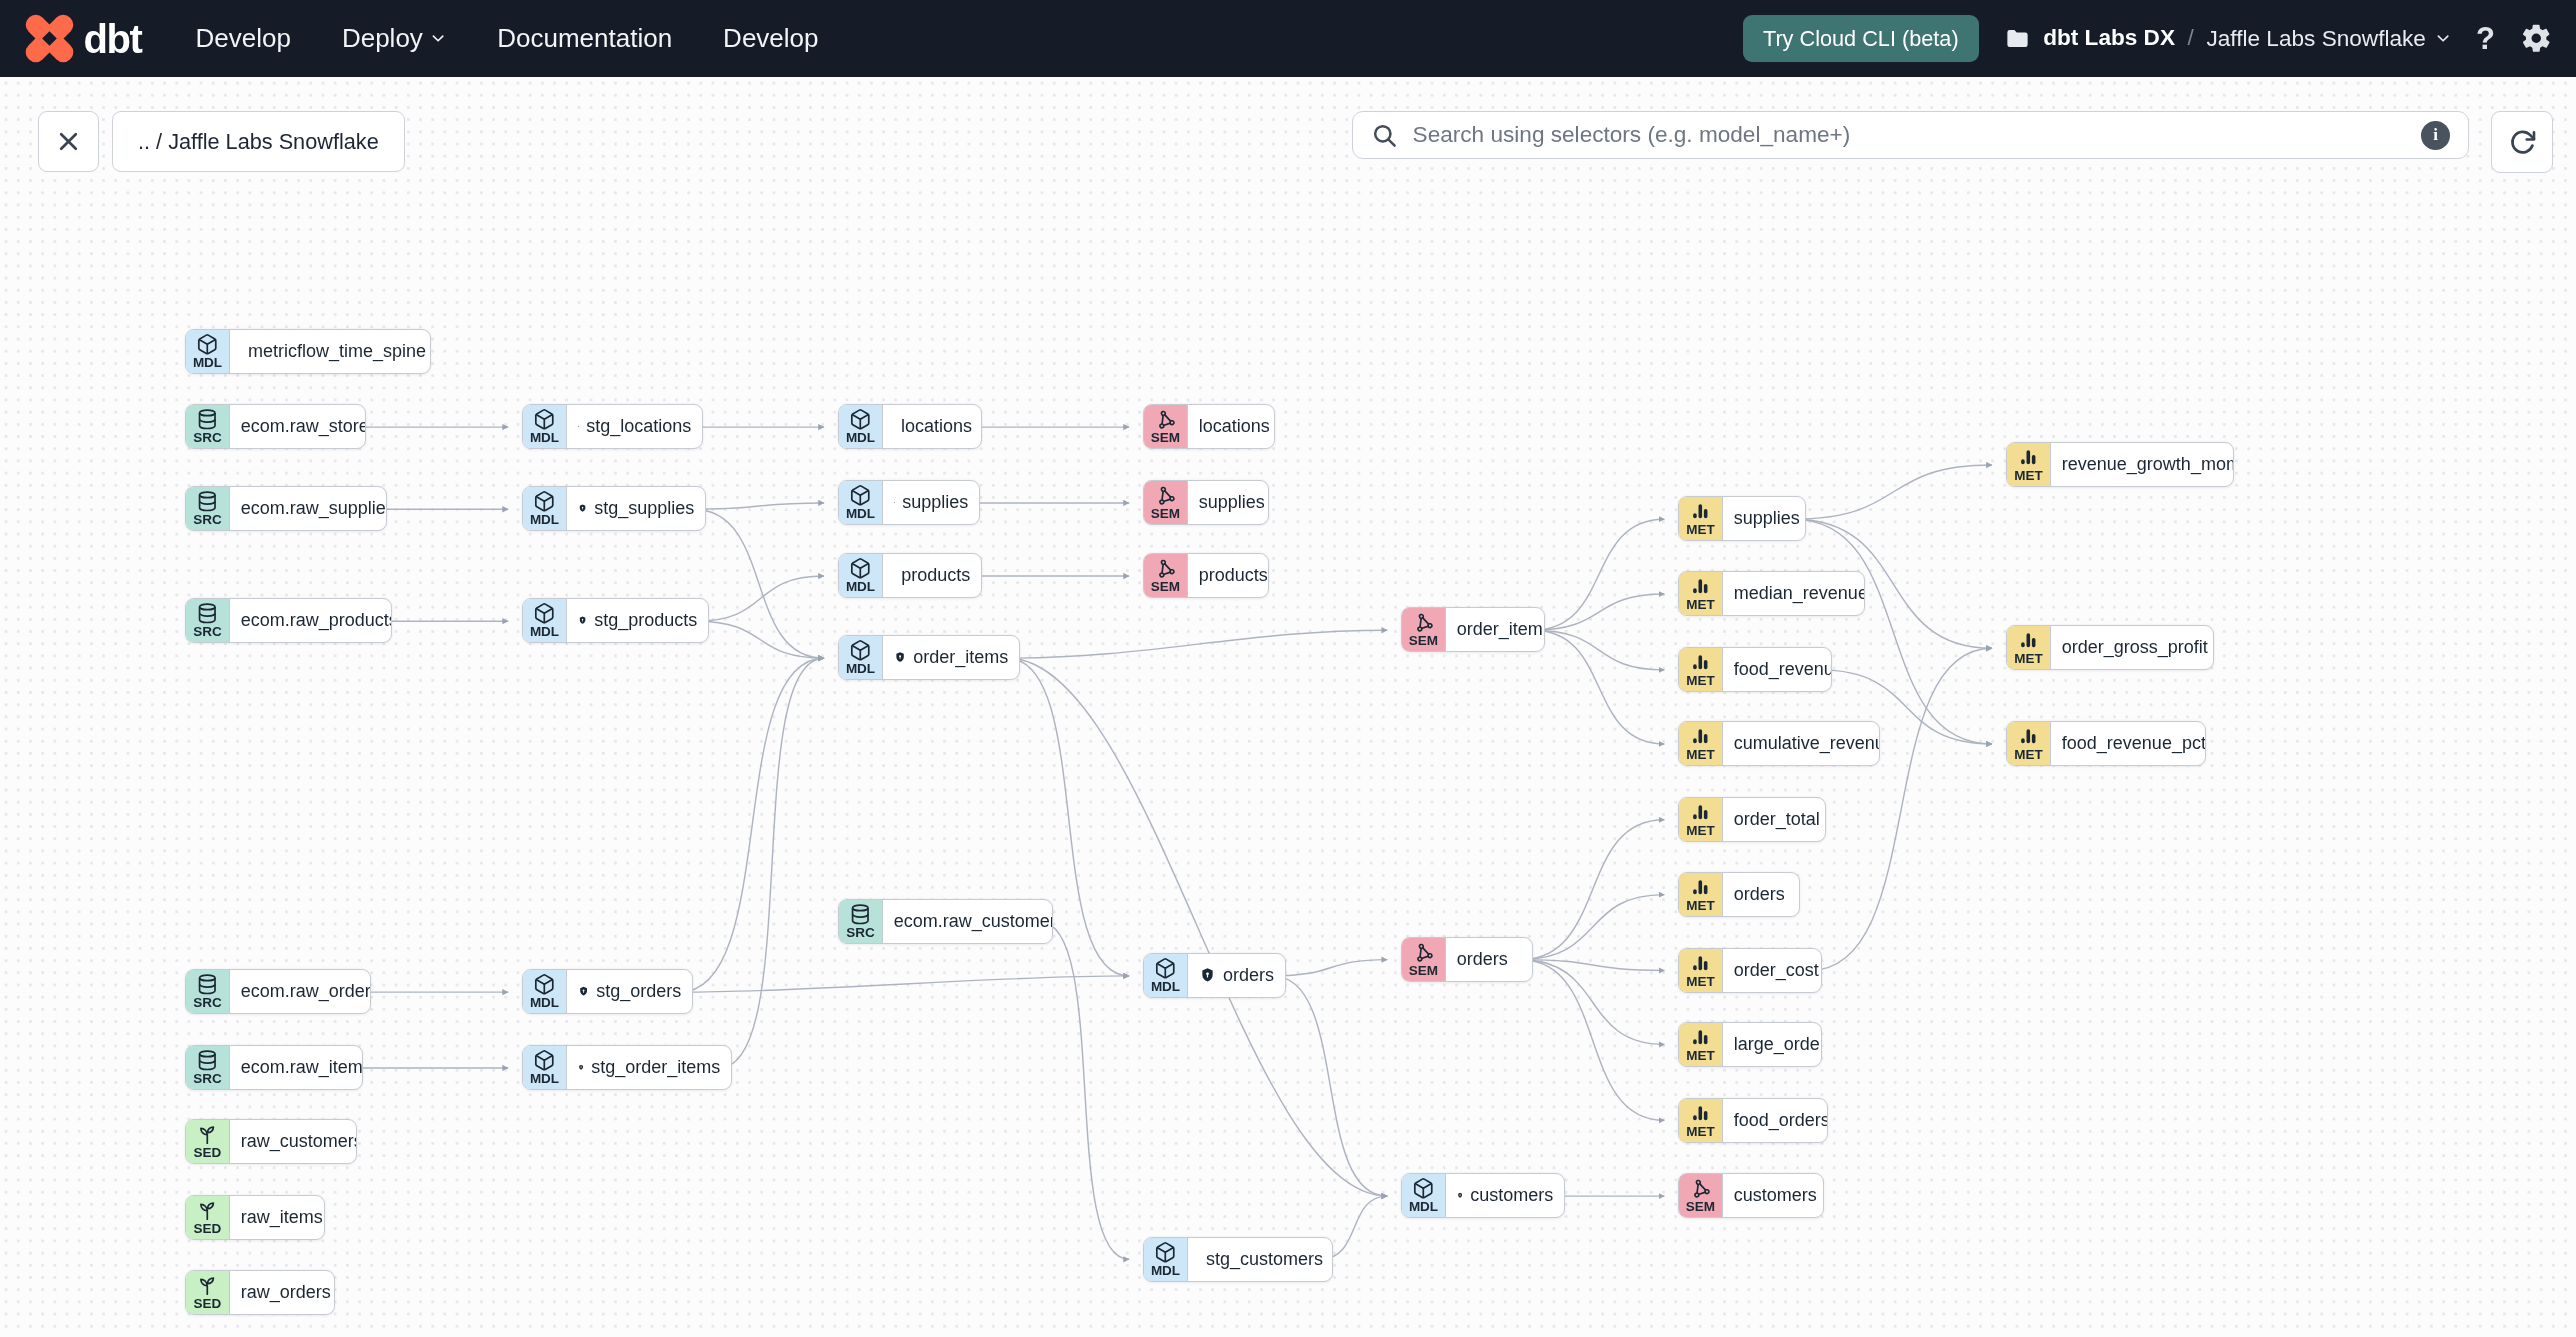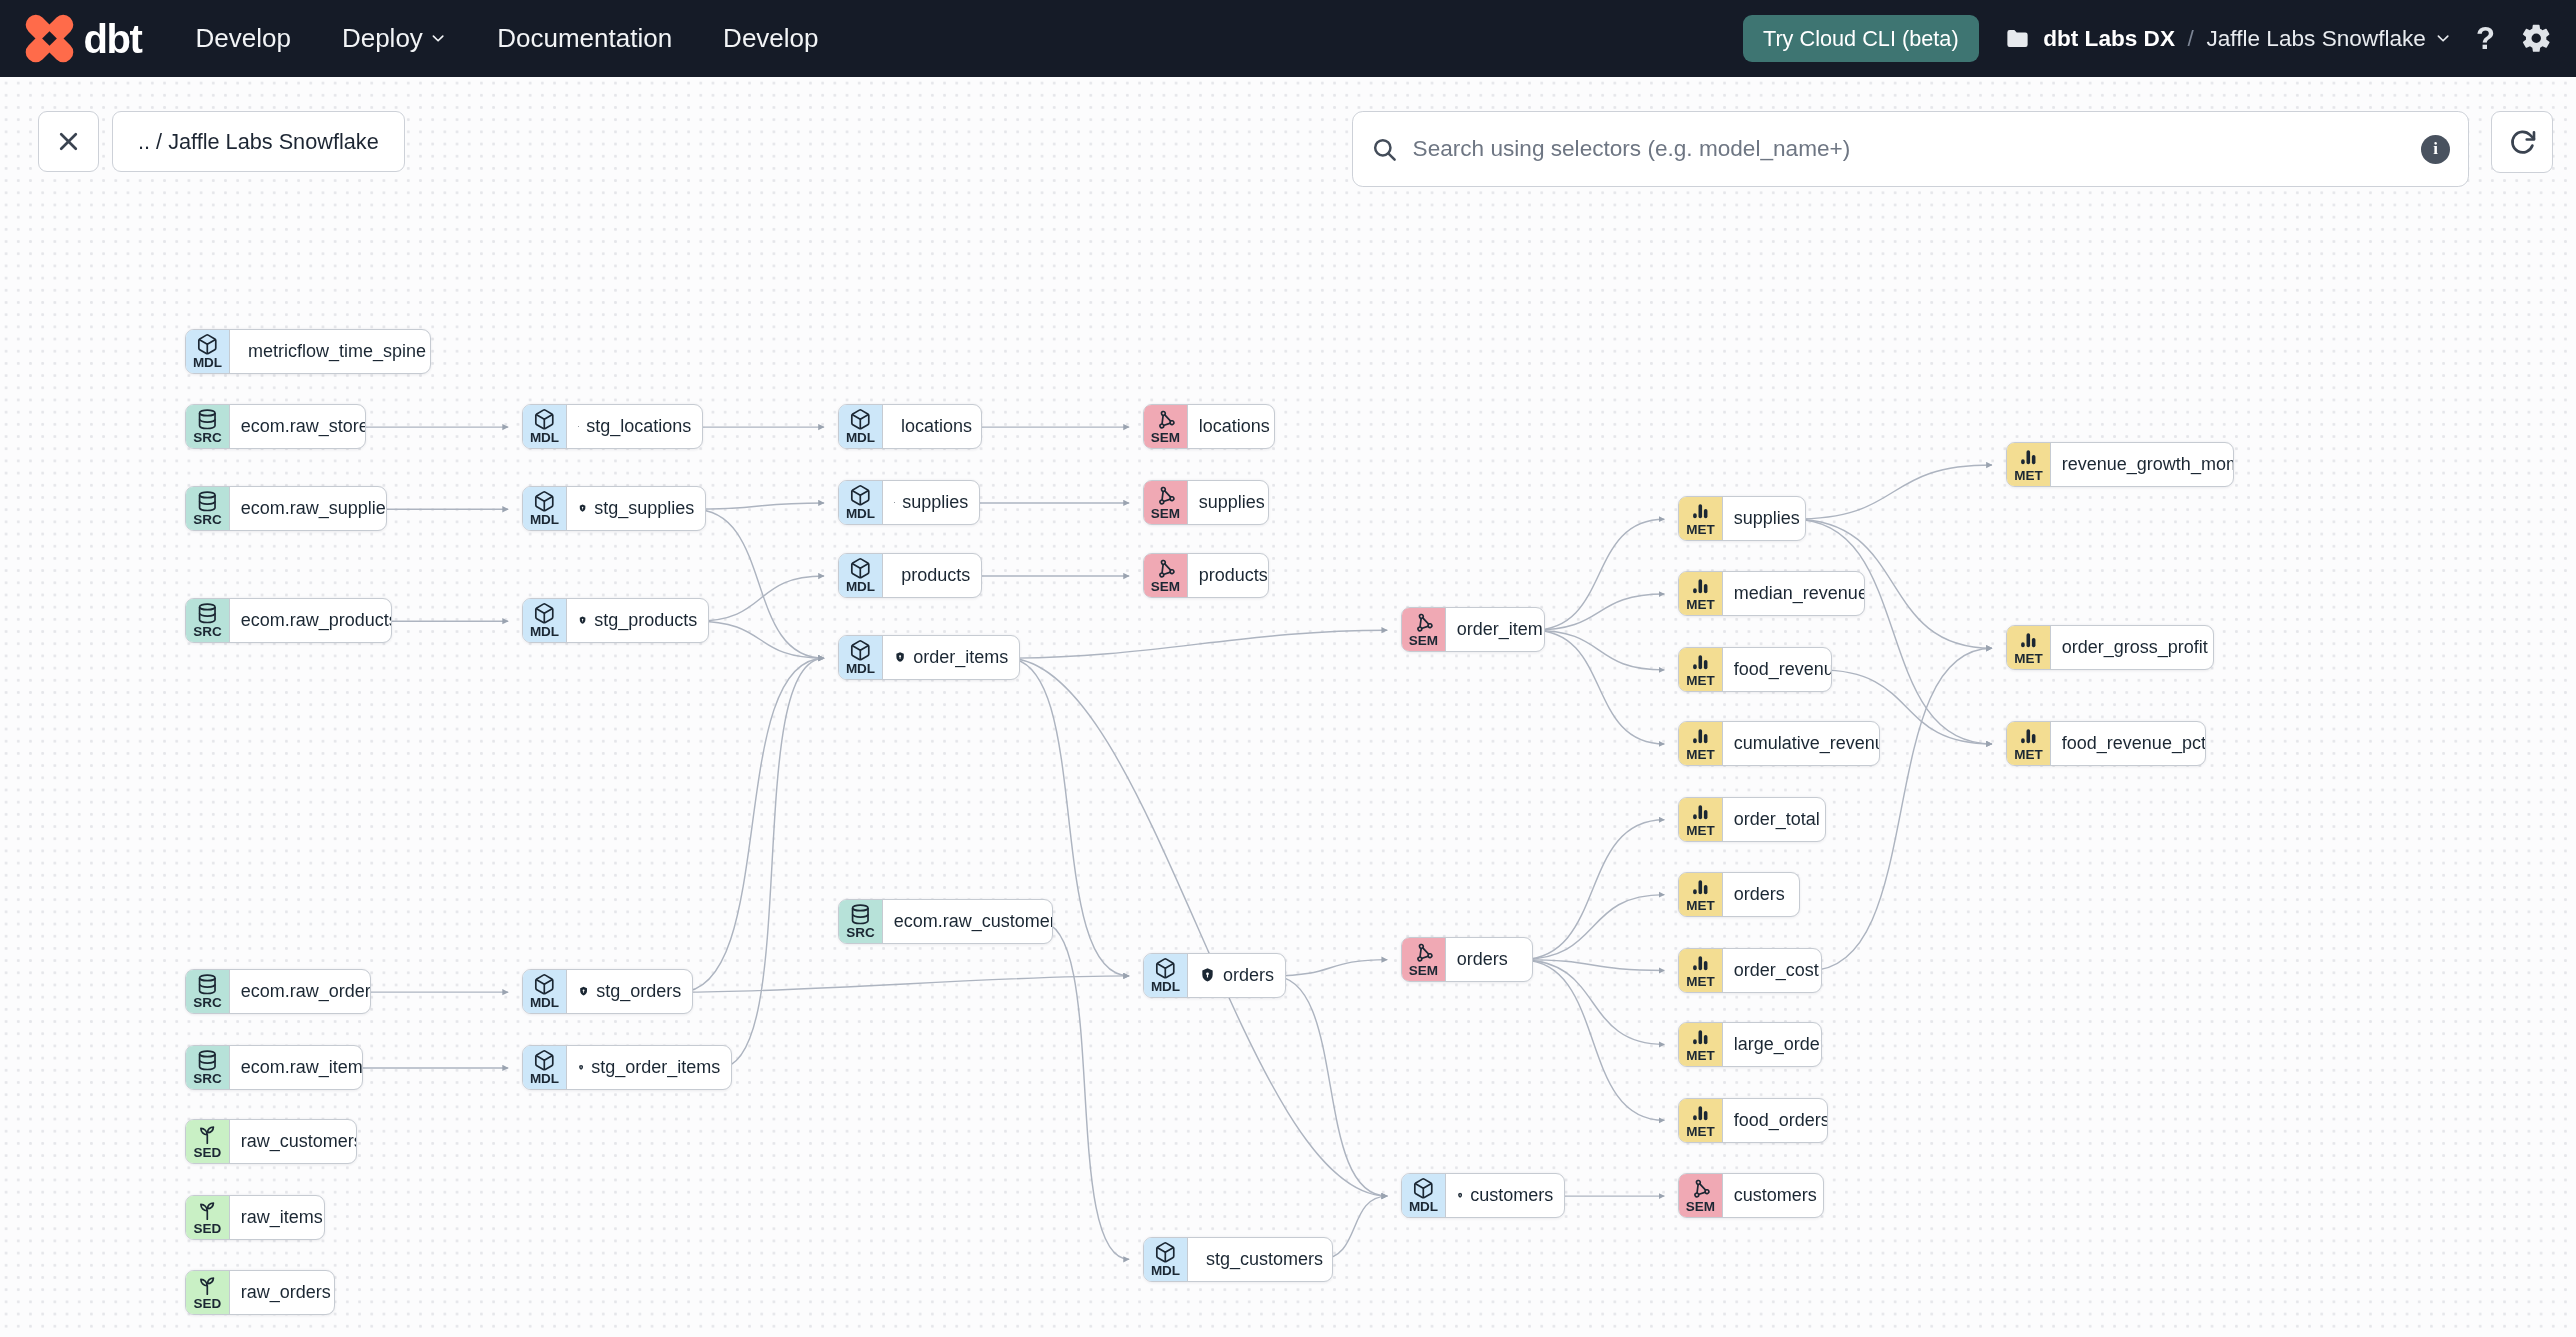--- a/index.html
+++ b/index.html
@@ -15,21 +15,21 @@
   }
   .brand{display:flex;align-items:center;gap:9px;}
   .brand-text{color:#ffffff;font-weight:bold;font-size:40px;letter-spacing:-1.4px;line-height:1;}
   .nav-links{display:flex;align-items:center;gap:51px;margin-left:54px;}
   .nav-link{color:#f2f4f6;font-size:26px;font-weight:400;display:flex;align-items:center;gap:7.2px;cursor:pointer;}
   .nav-right{margin-left:auto;display:flex;align-items:center;gap:25px;}
   .cta-btn{
     background:#3e7572;color:#ffffff;font-size:21.7px;border:none;border-radius:9px;
     padding:10.8px 20px;font-family:"Liberation Sans",sans-serif;cursor:pointer;white-space:nowrap;
   }
-  .acct{display:flex;align-items:center;gap:12.6px;}
+  .acct{display:flex;gap:12.6px;}
   .acct-name{color:#ffffff;font-size:22.6px;font-weight:bold;}
   .crumb-sep{color:#7c8594;font-size:22.6px;}
   .project-name{color:#e8ebef;font-size:22.6px;display:flex;align-items:center;gap:9px;cursor:pointer;}
   .help-glyph{color:#dfe3e8;font-size:31px;font-weight:bold;cursor:pointer;line-height:1;}
   
   .canvas{
     position:absolute;left:0;top:77px;right:0;bottom:0;
     background-image:radial-gradient(circle,#e5e6ea 1.3px,transparent 1.4px);
     background-size:12.2px 12.2px;
   }
@@ -56,21 +56,21 @@
     position:absolute;background:#ffffff;border:1.4px solid #cdd1d8;border-radius:9px;
     display:flex;align-items:center;justify-content:center;cursor:pointer;z-index:30;box-sizing:border-box;
   }
   .close-btn{left:38px;top:111px;width:61px;height:61px;}
   .crumb-box{
     position:absolute;left:112px;top:111px;height:61px;padding:0 25px;background:#fff;
     border:1.4px solid #cdd1d8;border-radius:9px;display:flex;align-items:center;
     font-size:21.7px;color:#1d2633;z-index:30;box-sizing:border-box;white-space:nowrap;
   }
   .search-box{
-    position:absolute;left:1352px;top:111px;width:1117px;height:76px;background:#fff;
+    position:absolute;left:1352px;top:111px;width:1117px;height:48px;background:#fff;
     border:1.4px solid #cdd1d8;border-radius:10.8px;display:flex;align-items:center;
     gap:12.6px;padding:0 18px;z-index:30;box-sizing:border-box;
   }
   .search-box input{
     flex:1;border:none;outline:none;font-size:22.6px;color:#1d2633;
     font-family:"Liberation Sans",sans-serif;background:transparent;
   }
   .search-box input::placeholder{color:#6e7683;}
   .info-dot{
     width:29px;height:29px;border-radius:50%;background:#49525f;color:#fff;

